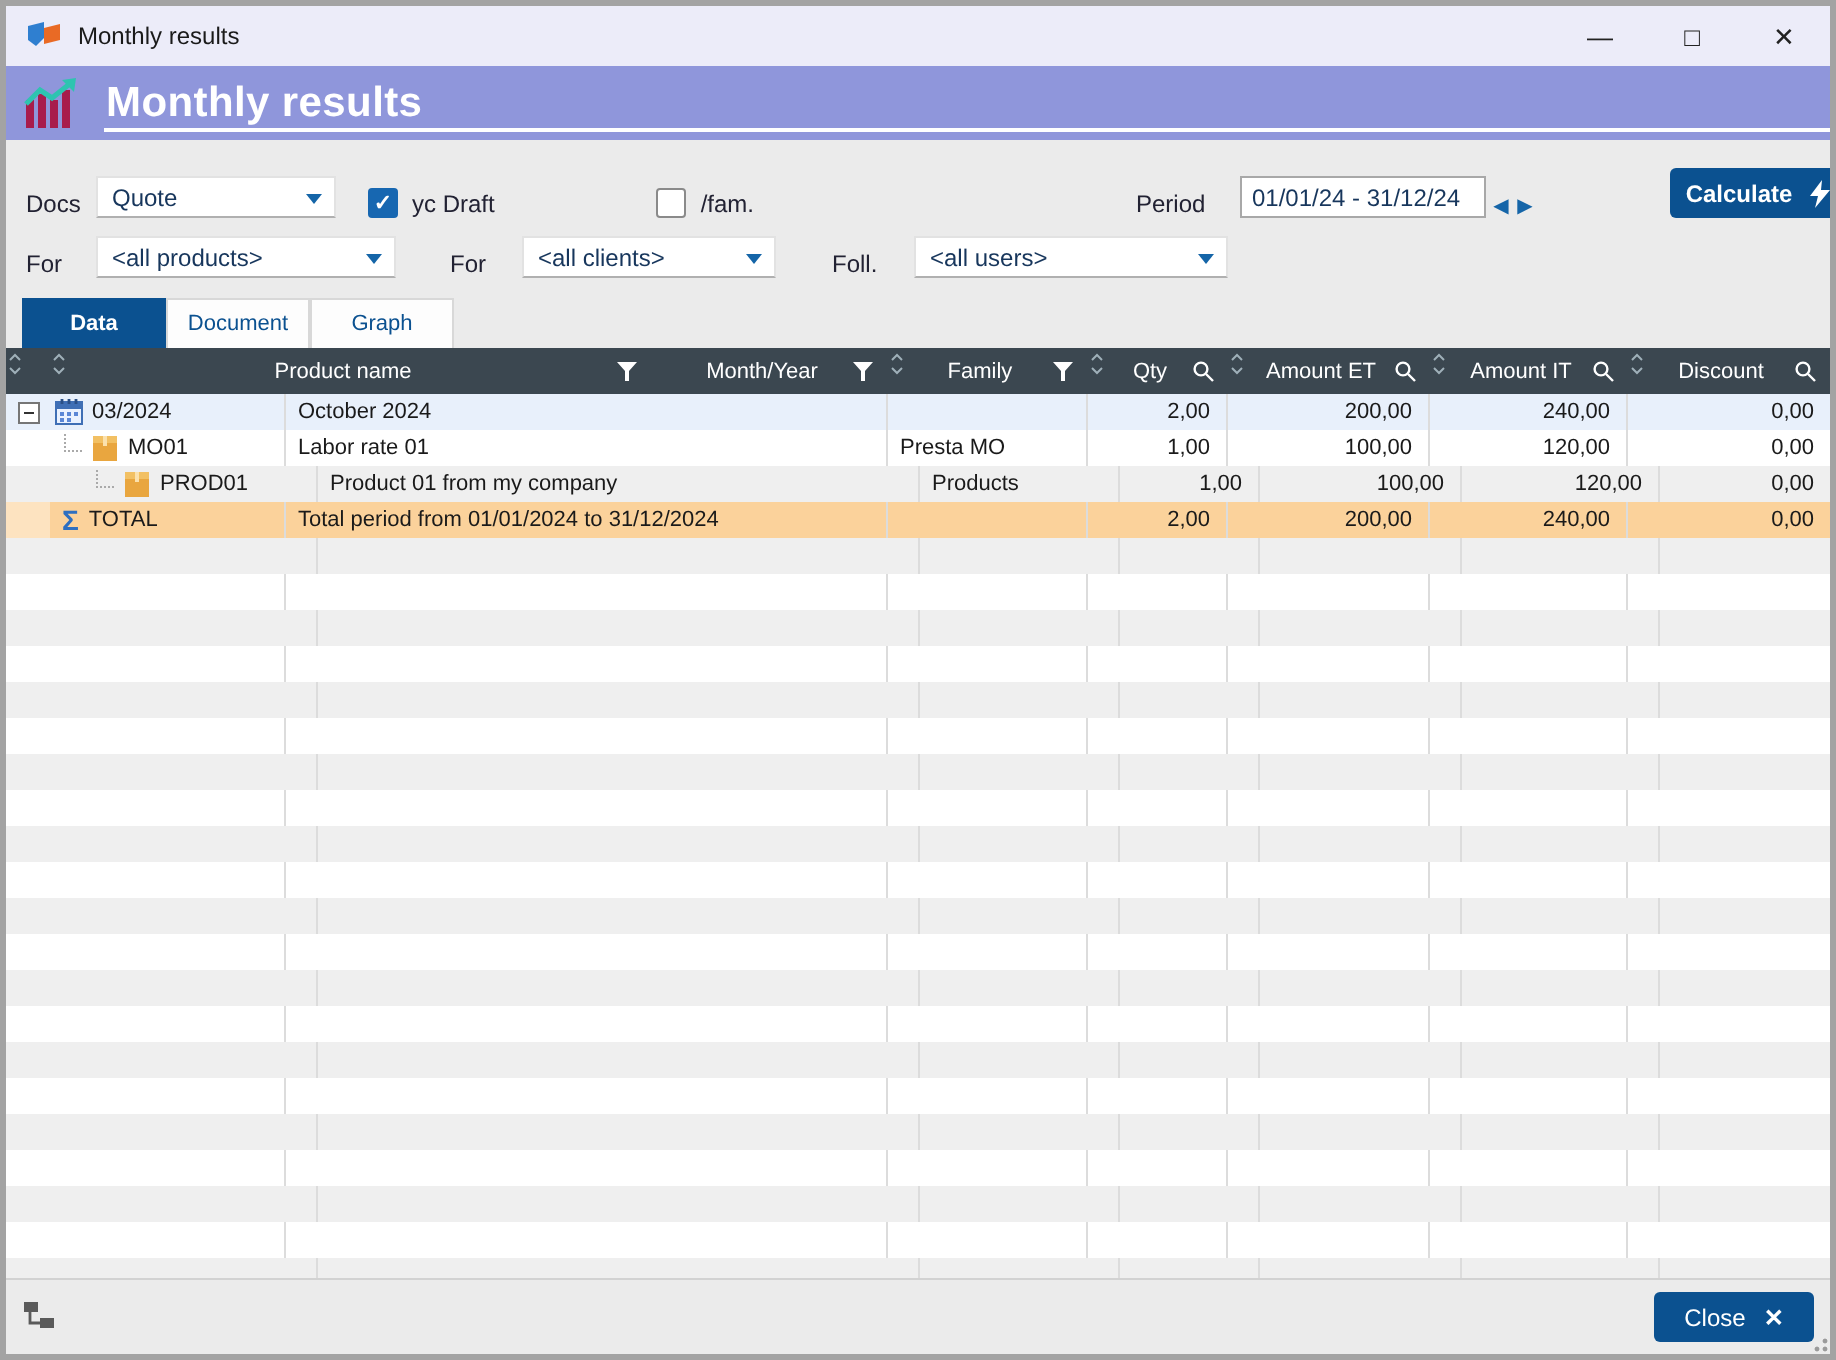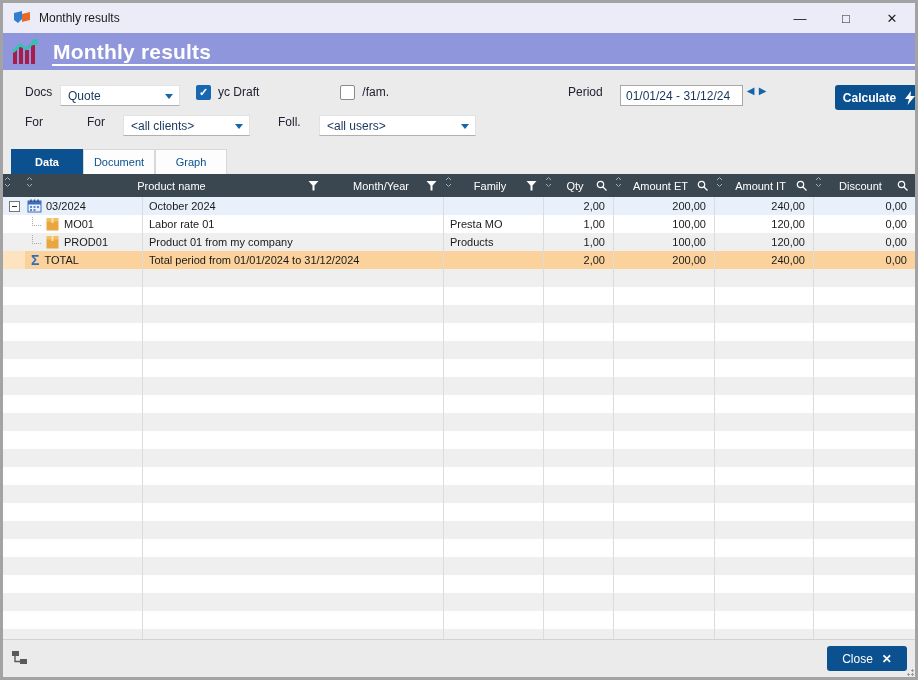--- a/index.html
+++ b/index.html
@@ -29,21 +29,21 @@
     display: flex; align-items: center; padding-left: 8px;
   }
   .banner .chart-ico { width: 30px; height: 28px; margin-right: 12px; }
   .banner .banner-title { color: #ffffff; font-size: 21px; font-weight: bold; letter-spacing: .2px; }
   .banner .banner-underline {
     position: absolute; left: 49px; right: 0; bottom: 4px; height: 2px; background: #ffffff;
   }
 
   
   .filters { position: relative; height: 79px; flex: 0 0 79px; background:#ebebeb; font-size: 12px; }
-  .frow { position: absolute; left: 0; right: 0; height: 24px; display: flex; align-items: flex-start; padding-left: 12px; }
+  .frow { position: absolute; left: 0; right: 0; height: 24px; display: flex; align-items: flex-end; }
   .frow1 { top: 15px; } .frow2 { top: 45px; }
   .flabel { color: #222233; }
   .combo {
     position: relative; background: #fff; border: 1px solid #e2e2e2; border-bottom: 1px solid #b0b0b0;
     height: 21px; display: flex; align-items: center; padding: 0 20px 0 7px;
     color: #17365c; cursor: default;
   }
   .combo .arr {
     position: absolute; right: 6px; top: 8px; width: 0; height: 0;
     border-left: 4px solid transparent; border-right: 4px solid transparent;
@@ -83,21 +83,21 @@
   .c0 { width: 22px; } .c1 { width: 118px; } .c2 { width: 301px; } .c3 { width: 100px; }
   .c4 { width: 70px; } .c5 { width: 101px; } .c6 { width: 99px; } .c7 { flex: 1; }
 
   .grow { height: 18px; flex: 0 0 18px; display: flex; font-size: 11px; color: #1a1a1a; }
   .grow .cell { display: flex; align-items: center; overflow: hidden; white-space: nowrap; }
   .grow .cell.bR { border-right: 1px solid #dcdcdc; }
   .grow .num { justify-content: flex-end; padding-right: 8px; }
   .grow .txt { padding-left: 6px; }
   .row-month { background: #e8f0fb; }
   .row-white { background: #ffffff; }
-  .row-gray  { background: #efefef; }
+  .row-gray  { background: #efefef; padding-left: 16px; }
   .row-total { background: #fbd29b; }
   .row-total .cell.c0 { background: #fde3c0; }
 
   .expander {
     width: 11px; height: 11px; background: #fff; border: 1px solid #767676; margin: 0 auto;
     position: relative; cursor: default;
   }
   .expander::after { content:""; position: absolute; left: 2px; right: 2px; top: 4px; height: 1px; background: #333; }
   .rowico { width: 15px; height: 14px; margin: 0 4px 0 2px; flex: 0 0 15px; }
   .treeline { width: 9px; height: 9px; border-left: 1px dotted #aaa; border-bottom: 1px dotted #aaa; margin: -6px 2px 0 7px; }
@@ -171,20 +171,24 @@
       <span class="spin" style="position:absolute; left:754px;">▶</span>
       <button class="btn-primary" style="position:absolute; left:832px; width:88px;font-weight:bold;">
         <span>Calculate</span>
         <svg width="10" height="14" viewBox="0 0 10 14">
           <polygon points="6,0 0,8 4,8 2.5,14 10,5 5.5,5" fill="#ffffff"></polygon>
         </svg>
       </button>
     </div>
     <div class="frow frow2">
       <span class="flabel" style="margin-left:10px; width:35px;">For</span>
+      <div class="combo" style="width:150px;">
+        <span>&lt;all products&gt;</span>
+        <span class="arr"></span>
+      </div>
       <span class="flabel" style="margin-left:27px; width:36px;">For</span>
       <div class="combo" style="width:127px;">
         <span>&lt;all clients&gt;</span>
         <span class="arr"></span>
       </div>
       <span class="flabel" style="margin-left:28px; width:41px;">Foll.</span>
       <div class="combo" style="width:157px;">
         <span>&lt;all users&gt;</span>
         <span class="arr"></span>
       </div>

